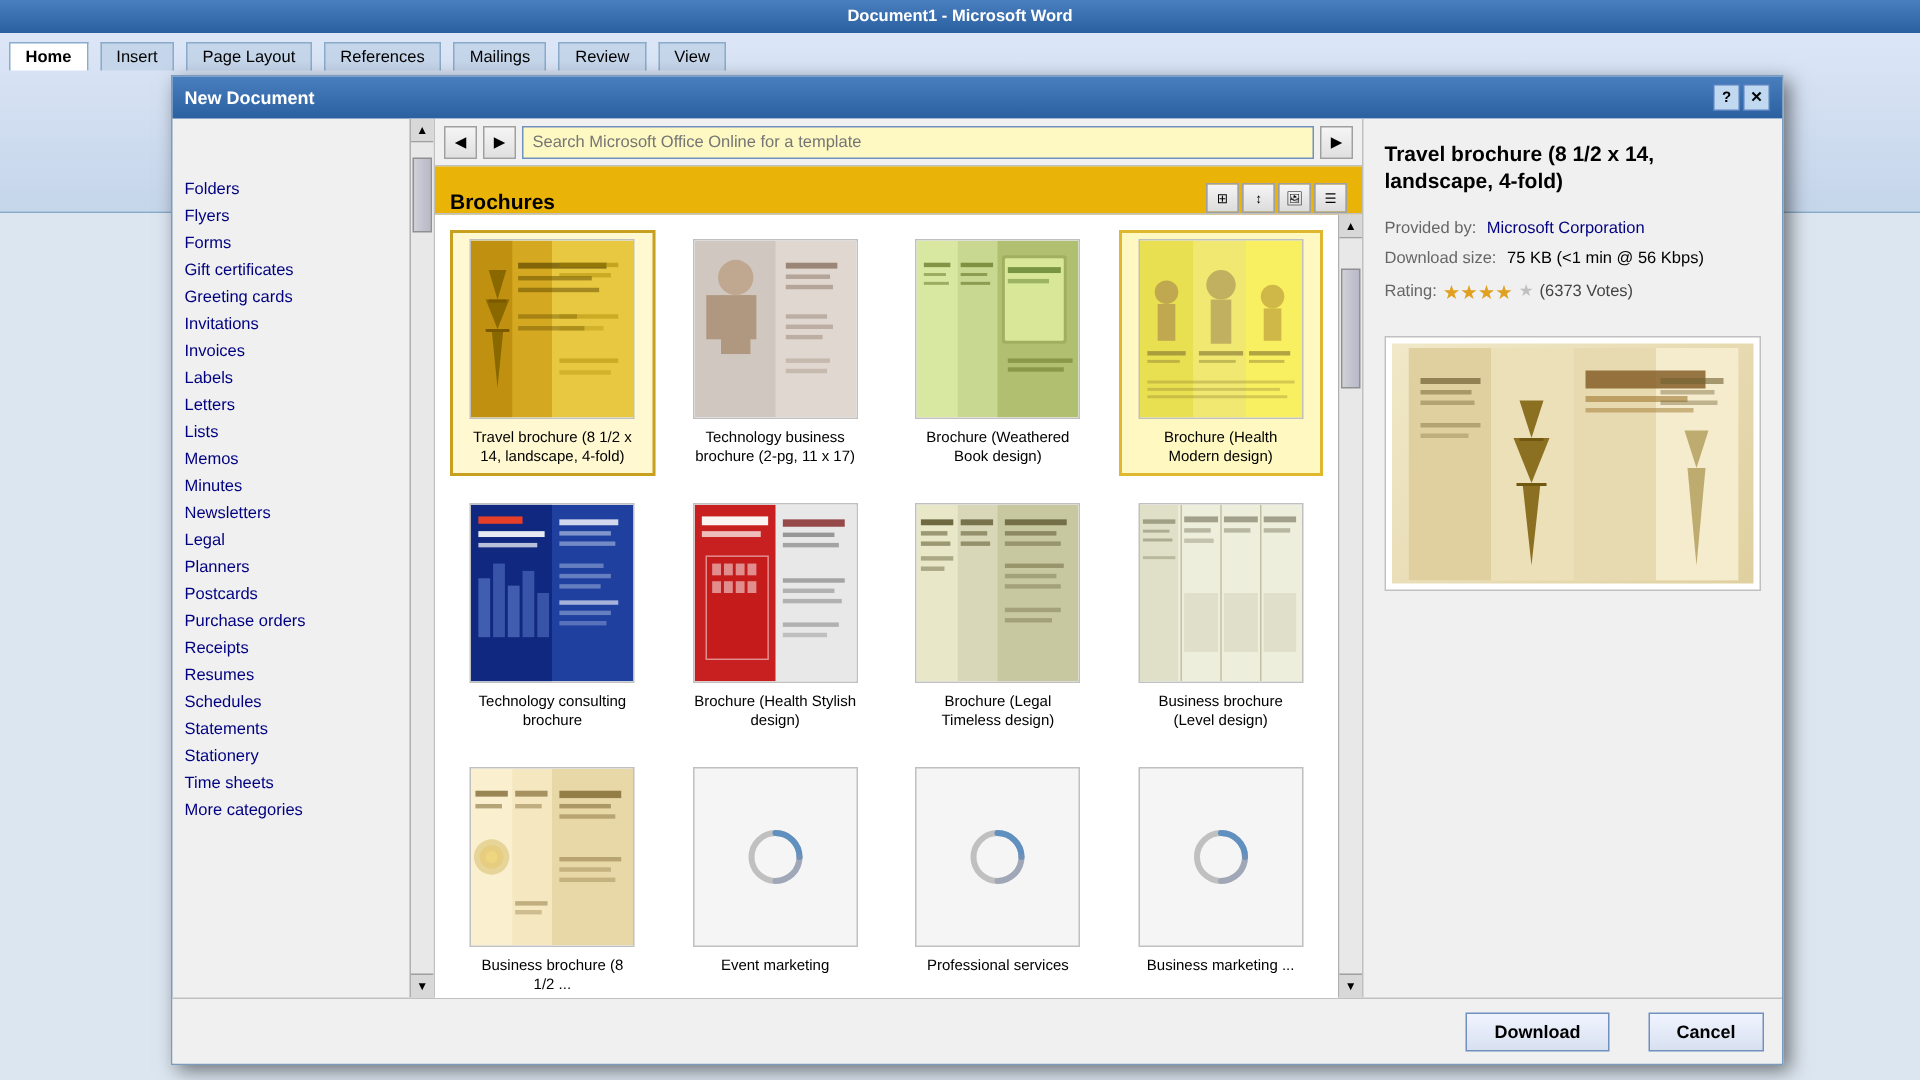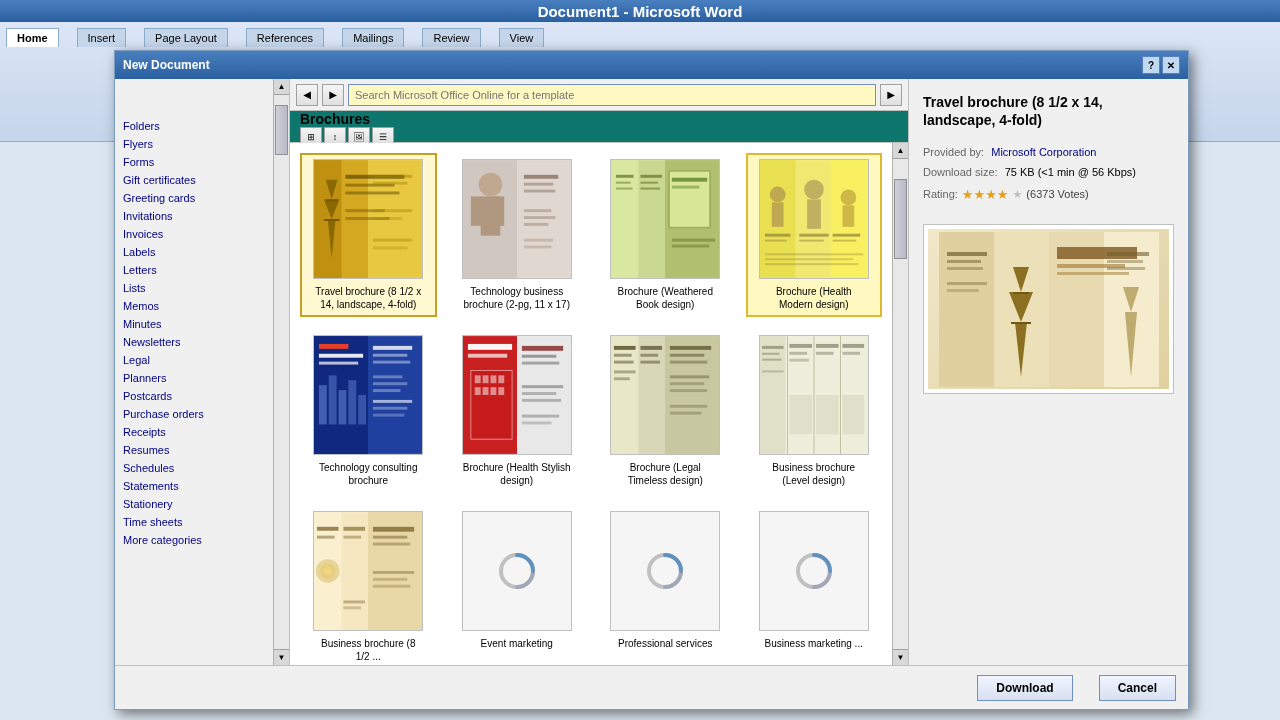--- a/index.html
+++ b/index.html
@@ -20,35 +20,35 @@
       background: #dce6f0;
     }
 
     .word-titlebar {
       height: 22px;
       background: linear-gradient(to bottom, #4a7fbf 0%, #2a5fa0 100%);
       display: flex;
       align-items: center;
       padding: 0 4px;
       color: white;
-      font-size: 15px;
+      font-size: 11px;
       font-weight: bold;
       justify-content: center;
     }
 
     .word-ribbon {
       height: 120px;
       background: linear-gradient(to bottom, #dce6f7, #c5d5ea);
       border-bottom: 1px solid #8aabca;
       padding: 2px;
     }
 
     .ribbon-tabs {
       display: flex;
-      gap: 18px;
+      gap: 8px;
       padding: 4px 4px 0;
     }
 
     .ribbon-tab {
       padding: 3px 10px;
       font-size: 11px;
       cursor: pointer;
       background: #c5d5ea;
       border: 1px solid #8aabca;
       border-bottom: none;
@@ -172,27 +172,26 @@
       cursor: pointer;
       display: flex;
       align-items: center;
       justify-content: center;
       font-size: 10px;
     }
 
     
     .brochures-header {
       height: 32px;
-      background: #0f766e;
+      background: #eab308;
       border-bottom: 1px solid #c0c0c0;
       display: flex;
-      align-items: flex-start;
+      align-items: flex-end;
       justify-content: space-between;
       padding: 0 10px;
-      flex-direction: column;
     }
 
     .brochures-title {
       font-size: 14px;
       font-weight: bold;
       color: #000;
     }
 
     .view-buttons {
       display: flex;

